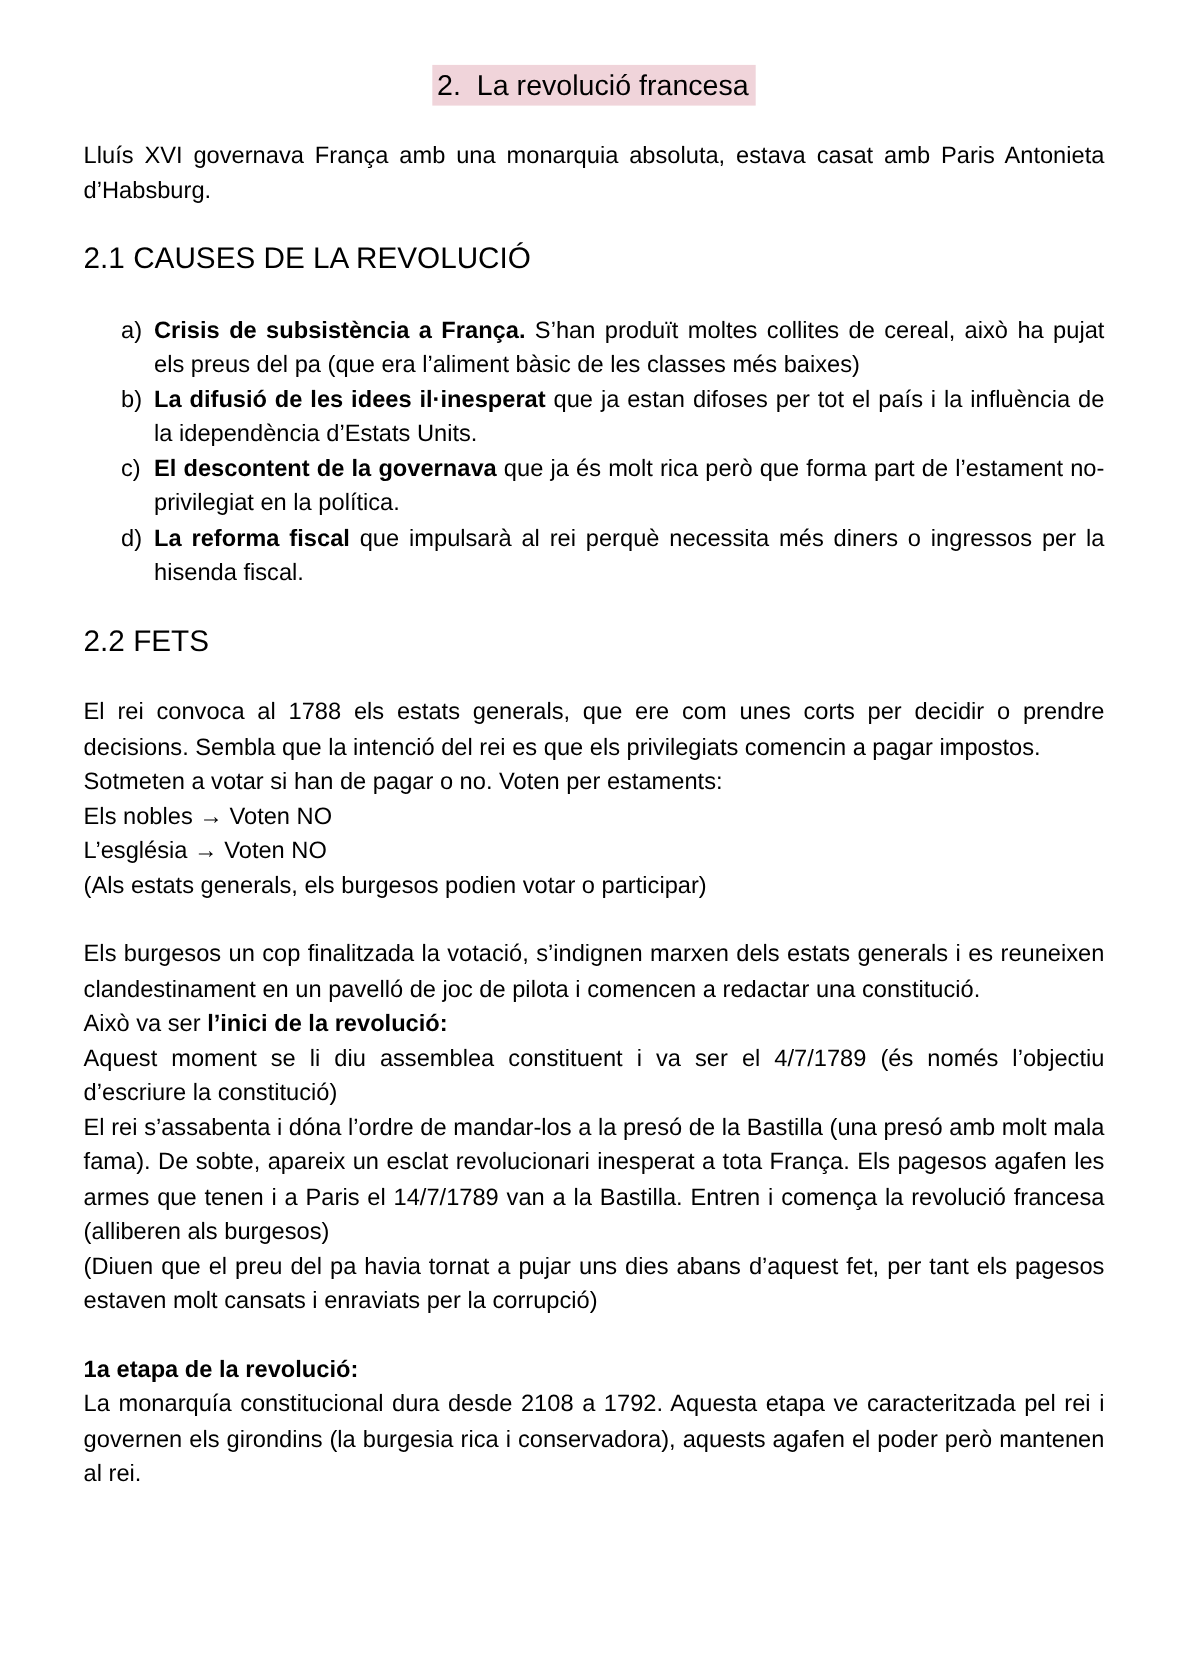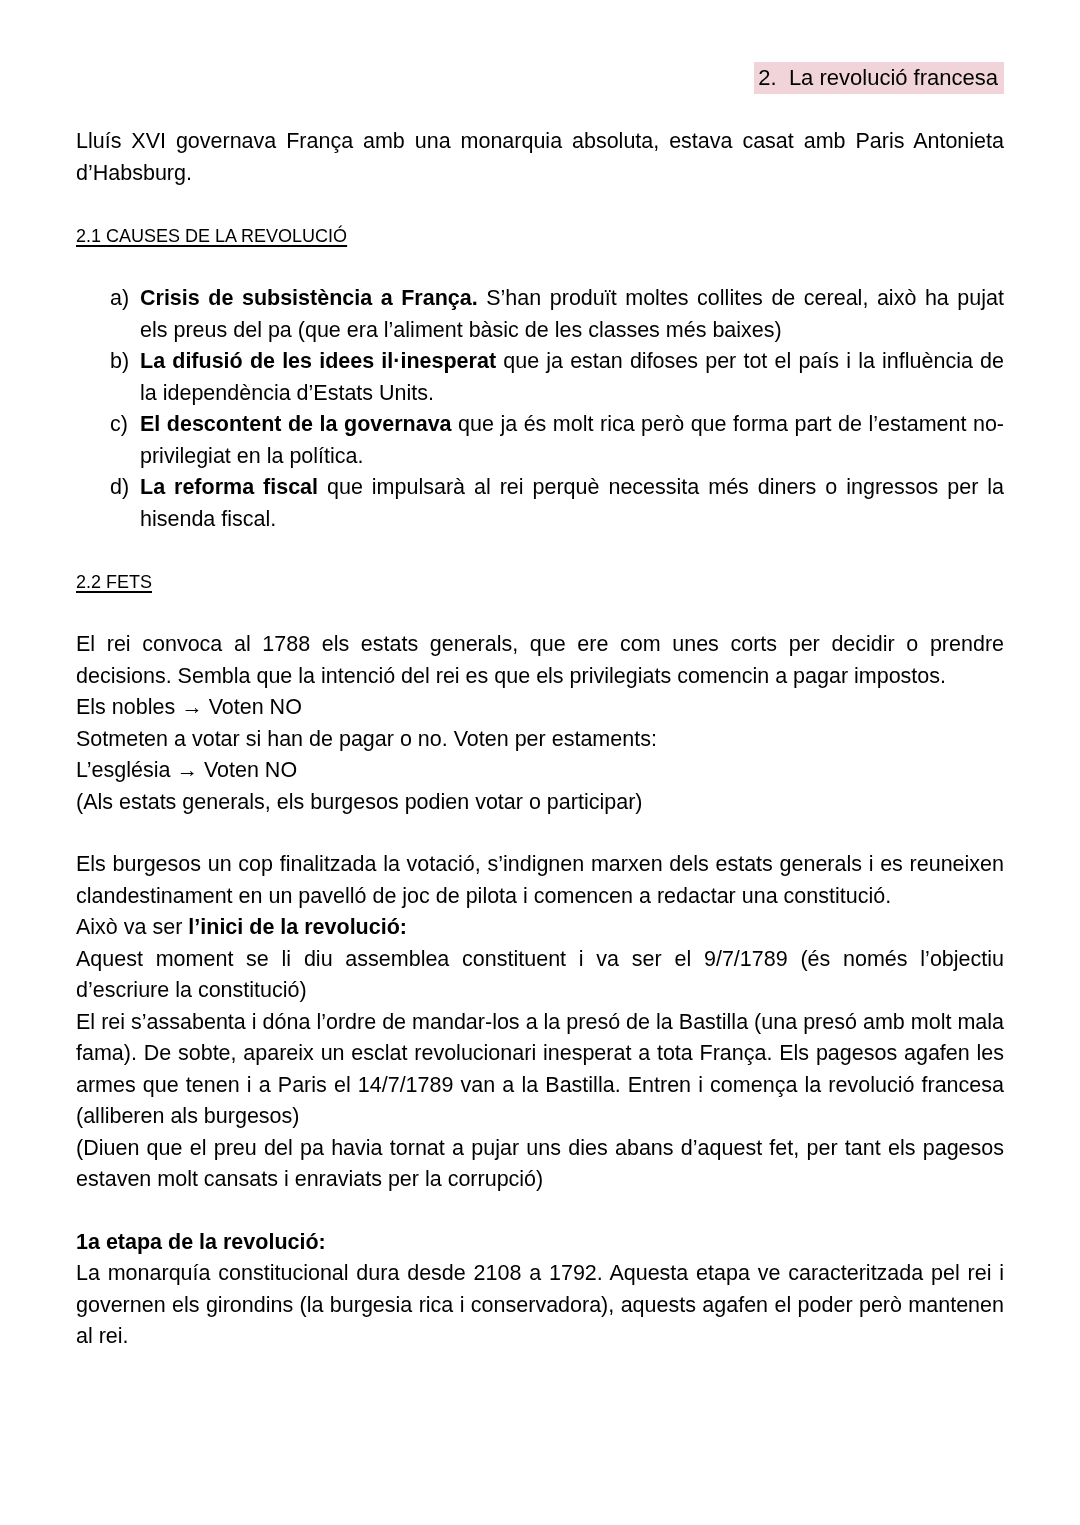--- a/index.html
+++ b/index.html
@@ -24,47 +24,46 @@
   .doc-body {
     width: 928px;
     font-size: 21.5px;
     line-height: 31.5px;
     text-align: justify;
     -webkit-hyphens: none;
     hyphens: none;
   }
   .title-line {
     margin: 0 0 0 0;
-    font-size: 22px;
+    font-size: 26px;
     line-height: 31px;
-    text-align: right;
+    text-align: center;
   }
   .title-highlight {
     background: #f0d4da;
     padding: 3px 6px 4px 4px;
     display: inline;
     box-decoration-break: clone;
     -webkit-box-decoration-break: clone;
   }
   .spacer-lg { height: 33px; }
   .spacer-md { height: 31px; }
   p.para {
     margin: 0;
     text-align: justify;
   }
   p.flow {
     margin: 0;
     text-align: left;
   }
   .subheading {
     margin: 0;
-    font-size: 18px;
+    font-size: 27px;
     line-height: 31px;
     text-align: left;
-    text-decoration: underline;
     text-underline-offset: 3px;
     text-decoration-thickness: 1.6px;
     display: inline-block;
   }
   .subheading-wrap { text-align: left; }
   ol.alpha-list {
     list-style: none;
     margin: 0;
     padding: 0;
   }
@@ -125,32 +124,32 @@
     <div class="spacer-md"></div>
 
     <div class="subheading-wrap">
       <span class="subheading">2.2 FETS</span>
     </div>
 
     <div class="spacer-md"></div>
 
     <p class="para">El rei convoca al 1788 els estats generals, que ere com unes corts per decidir o prendre decisions. Sembla que la intenció del rei es que els privilegiats comencin a pagar impostos.</p>
 
+    <p class="flow">Sotmeten a votar si han de pagar o no. Voten per estaments:</p>
     <p class="flow">Els nobles → Voten NO</p>
-    <p class="flow">Sotmeten a votar si han de pagar o no. Voten per estaments:</p>
     <p class="flow">L’església → Voten NO</p>
     <p class="flow">(Als estats generals, els burgesos podien votar o participar)</p>
 
     <div class="spacer-md"></div>
 
     <p class="para">Els burgesos un cop finalitzada la votació, s’indignen marxen dels estats generals i es reuneixen clandestinament en un pavelló de joc de pilota i comencen a redactar una constitució.</p>
 
     <p class="flow"><span>Això va ser </span><b>l’inici de la revolució:</b></p>
 
-    <p class="para">Aquest moment se li diu assemblea constituent i va ser el 9/7/1789 (és només l’objectiu d’escriure la constitució)</p>
+    <p class="para">Aquest moment se li diu assemblea constituent i va ser el 4/7/1789 (és només l’objectiu d’escriure la constitució)</p>
     <p class="para">El rei s’assabenta i dóna l’ordre de mandar-los a la presó de la Bastilla (una presó amb molt mala fama). De sobte, apareix un esclat revolucionari inesperat a tota França. Els pagesos agafen les armes que tenen i a Paris el  14/7/1789 van a la Bastilla. Entren i comença la revolució francesa (alliberen als burgesos)</p>
     <p class="para">(Diuen que el preu del pa havia tornat a pujar uns dies abans d’aquest fet, per tant els pagesos estaven molt cansats i enraviats per la corrupció)</p>
 
     <div class="spacer-md"></div>
 
     <p class="flow"><b>1a etapa de la revolució:</b></p>
 
     <p class="para">La monarquía constitucional dura desde 2108 a 1792. Aquesta etapa ve caracteritzada pel rei i governen els girondins (la burgesia rica i conservadora), aquests agafen el poder però mantenen al rei.</p>
 
   </div>

